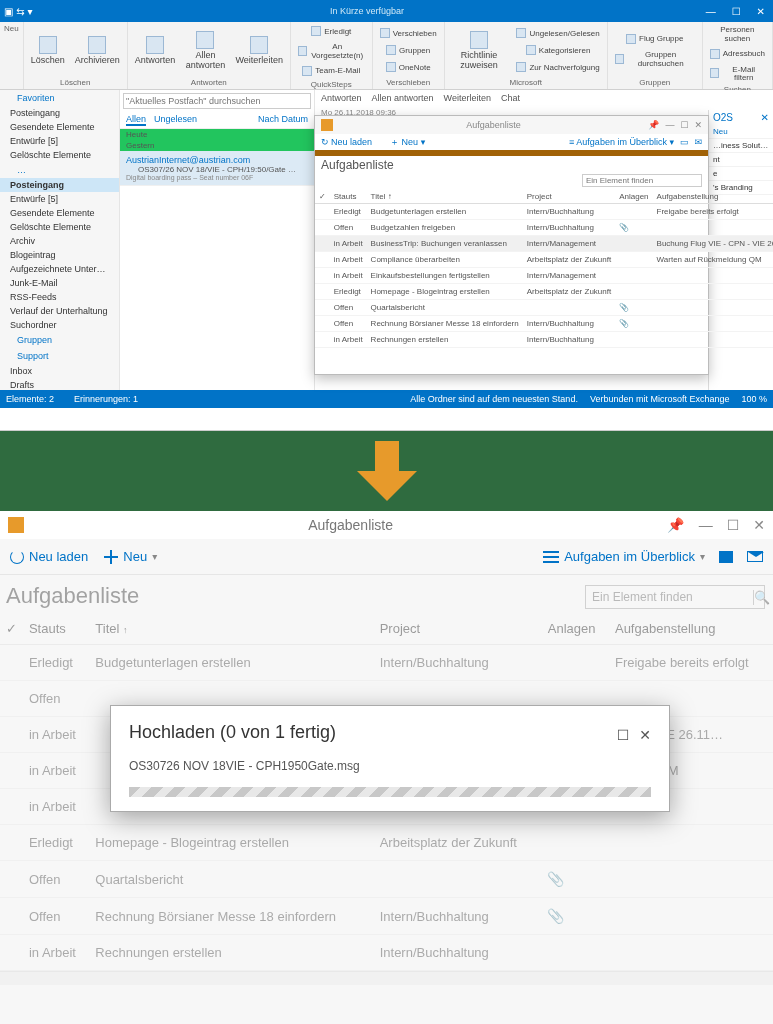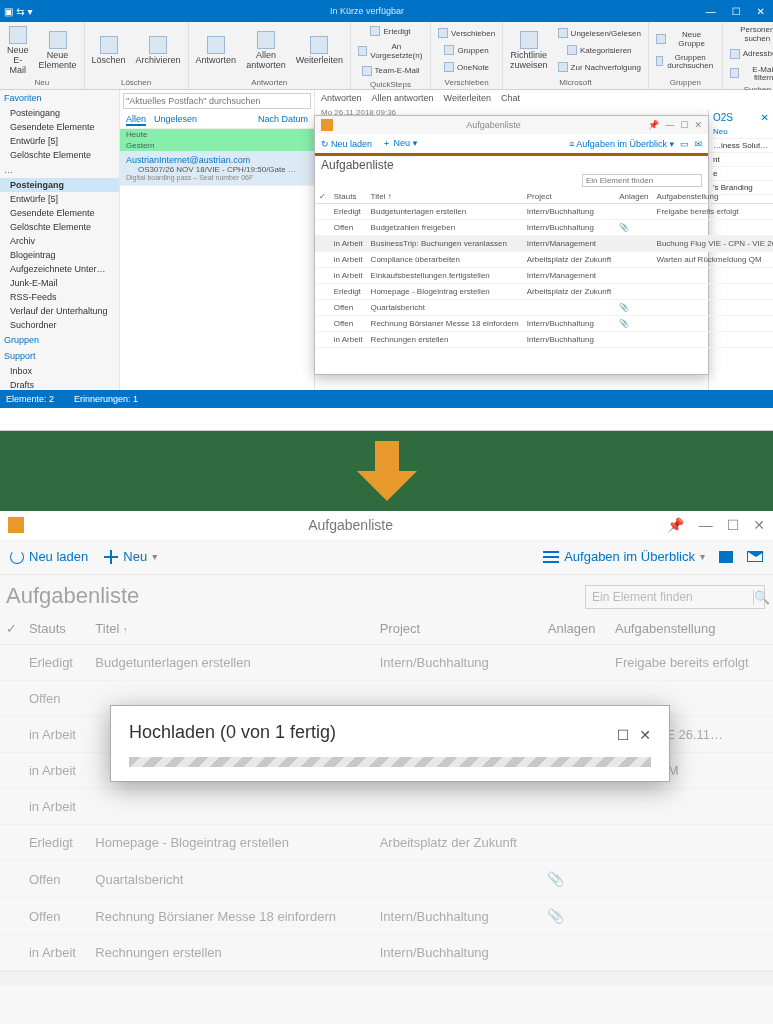--- a/index.html
+++ b/index.html
@@ -20,49 +20,49 @@
 .ribbon-group .items { display: flex; gap: 4px; flex:1;}
 .ribbon-group .glabel { text-align: center; font-size: 8px; color: #666; }
 .rbtn { display: flex; flex-direction: column; align-items: center; justify-content: center; padding: 2px 3px; cursor: pointer; text-align:center; line-height:1.1;}
 .rbtn .ic { width: 18px; height: 18px; background: #d9e6f2; border: 1px solid #9cb8d4; margin-bottom: 2px; }
 .rbtn.small { flex-direction: row; gap:3px; font-size:8px;}
 .rbtn.small .ic{ width:10px;height:10px;}
 .ribbon-col { display:flex; flex-direction:column; gap:1px; justify-content:center;}
 
 .main-area { display: flex; height: 300px; position: relative; }
 .folder-pane { width: 120px; background: #f6f6f6; border-right: 1px solid #e5e5e5; font-size: 9px; overflow: hidden; }
-.folder-pane .hdr { padding: 3px 4px; color: #0173c7; font-size:9px; cursor:pointer;}
+.folder-pane .hdr { padding: 3px 17px; color: #0173c7; font-size:9px; cursor:pointer;}
 .folder-pane .item { padding: 2px 10px; cursor: pointer; white-space:nowrap; overflow:hidden; text-overflow:ellipsis;}
 .folder-pane .item.sel { background: #cde6f7; font-weight:bold; }
 .msg-list { width: 195px; border-right: 1px solid #e5e5e5; font-size: 9px; }
 .msg-list .search { padding: 3px; }
 .msg-list .search input { width: 100%; font-size: 9px; padding: 2px; border:1px solid #ccc;}
 .msg-list .filters { display: flex; gap: 8px; padding: 2px 6px; color: #0173c7; font-size:9px; border-bottom:1px solid #eee;}
 .msg-list .filters .act{ border-bottom:2px solid #0173c7;}
-.msg-list .daygrp { background:#86efac; padding:1px 6px; font-size:8px; color:#555;}
+.msg-list .daygrp { background:#22c55e; padding:1px 6px; font-size:8px; color:#555;}
 .msg-list .msg { padding: 4px 6px; border-bottom:1px solid #f0f0f0; background:#dceaf5;}
 .msg-list .msg .from{ color:#0173c7; font-size:9px;}
 .msg-list .msg .subj{ font-size:8px; color:#555;text-align:center;}
 .msg-list .msg .prev{ font-size:7px; color:#888;}
 .reading-pane { flex:1; position:relative; background:#fff;}
 .reading-top { padding:3px 6px; font-size:9px; color:#555; display:flex; gap:10px;}
 .reading-top span{ cursor:pointer;}
 .status-bar { height:18px; background:#0173c7; color:#fff; font-size:9px; display:flex; align-items:center; padding:0 6px; gap:20px;}
 .status-bar .r{margin-left:auto; display:flex; gap:12px;}
 
 
 .o2s-side { position:absolute; right:0; top:110px; width:65px; height:280px; background:#fff; border-left:1px solid #ddd; font-size:8px; overflow:hidden;}
 .o2s-side .hd{ color:#0173c7; padding:2px 4px; font-size:10px; display:flex; justify-content:space-between;}
 .o2s-side .it{ padding:2px 4px; border-bottom:1px solid #f2f2f2; white-space:nowrap; overflow:hidden; text-overflow:ellipsis;}
 
 
 .task-overlay { position:absolute; left:314px; top:115px; width:395px; height:260px; background:#fff; border:1px solid #bbb; box-shadow:0 4px 12px rgba(0,0,0,.25); font-size:9px;}
 .task-overlay .tob-title{ height:18px; background:#f6f6f6; display:flex; align-items:center; padding:0 6px; color:#888; font-size:9px;}
 .task-overlay .tob-title .ctrls{ margin-left:auto; display:flex; gap:6px; cursor:pointer;}
-.task-overlay .tob-bar{ height:22px; display:flex; align-items:center; gap:10px; padding:0 6px; color:#0173c7; border-bottom:3px solid #a16207;}
+.task-overlay .tob-bar{ height:22px; display:flex; align-items:center; gap:18px; padding:0 6px; color:#0173c7; border-bottom:6px solid #a16207;}
 .task-overlay .tob-bar .rt{ margin-left:auto; display:flex; gap:6px; align-items:center;}
 .task-overlay h4{ font-weight:normal; font-size:12px; padding:2px 6px; color:#555;}
 .task-overlay .srch{ padding:0 6px 3px; text-align:right;}
 .task-overlay .srch input{ width:120px; font-size:8px; padding:1px 14px 1px 3px; border:1px solid #ccc;}
 .task-overlay table{ width:100%; border-collapse:collapse; font-size:8px;}
 .task-overlay th{ text-align:left; padding:2px 4px; border-bottom:1px solid #ddd; color:#555; font-weight:normal;}
 .task-overlay td{ padding:3px 4px; border-bottom:1px solid #f3f3f3; color:#555; white-space:nowrap; overflow:hidden; text-overflow:ellipsis;}
 .task-overlay tr.hover td{ background:#f0f0f0;}
 
 
@@ -128,30 +128,20 @@
     <span class="verf">In Kürze verfügbar</span>
     <div class="sys">
       <span>—</span>
       <span>☐</span>
       <span>✕</span>
     </div>
   </div>
 
   <div class="ribbon">
     <div class="ribbon-group">
-        <div class="items">
-      <div class="rbtn">
-            <div class="ic"></div>
-            <span>Neue E-Mail</span>
-          </div>
-      <div class="rbtn">
-            <div class="ic"></div>
-            <span>Neue Elemente</span>
-          </div>
-    </div>
         <div class="glabel">Neu</div>
       </div>
 
     <div class="ribbon-group">
         <div class="items">
       <div class="rbtn">
             <div class="ic"></div>
             <span>Löschen</span>
           </div>
       <div class="rbtn">
@@ -242,21 +232,21 @@
       </div>
     </div>
         <div class="glabel">Microsoft</div>
       </div>
 
     <div class="ribbon-group">
         <div class="items">
           <div class="ribbon-col">
       <div class="rbtn small">
               <div class="ic"></div>
-              <span>Neue Gruppe</span>
+              <span>Flug Gruppe</span>
             </div>
       <div class="rbtn small">
               <div class="ic"></div>
               <span>Gruppen durchsuchen</span>
             </div>
     </div>
         </div>
         <div class="glabel">Gruppen</div>
       </div>
 
@@ -331,20 +321,25 @@
         <span>Chat</span>
       </div>
       <div style="padding:2px 6px;font-size:8px;color:#888">Mo 26.11.2018 09:36</div>
       <div style="padding:0 6px;font-size:11px;color:#333">Austrianinternet@austrian…</div>
     </div>
   </div>
 
   <div class="status-bar">
     <span>Elemente: 2</span>
     <span>Erinnerungen: 1</span>
+    <div class="r">
+      <span>Alle Ordner sind auf dem neuesten Stand.</span>
+      <span>Verbunden mit Microsoft Exchange</span>
+      <span>100 %</span>
+    </div>
   </div>
 
   <div class="o2s-side">
     <div class="hd">
         <span>O2S</span>
         <span>✕</span>
       </div>
     <div class="it" style="color:#0173c7">Neu</div>
     <div class="it">…iness Solutions</div>
     <div class="it">nt</div>
@@ -604,14 +599,15 @@
 </div>
 
 <div class="upload-dlg">
   <div class="hdr">
     <h2>Hochladen (0 von 1 fertig)</h2>
     <div class="dctrl">
       <span>☐</span>
       <span>✕</span>
     </div>
   </div>
+  <div class="fname">OS30726 NOV 18VIE - CPH1950Gate.msg</div>
   <div class="pbar"></div>
 </div>
 
 </body></html>

